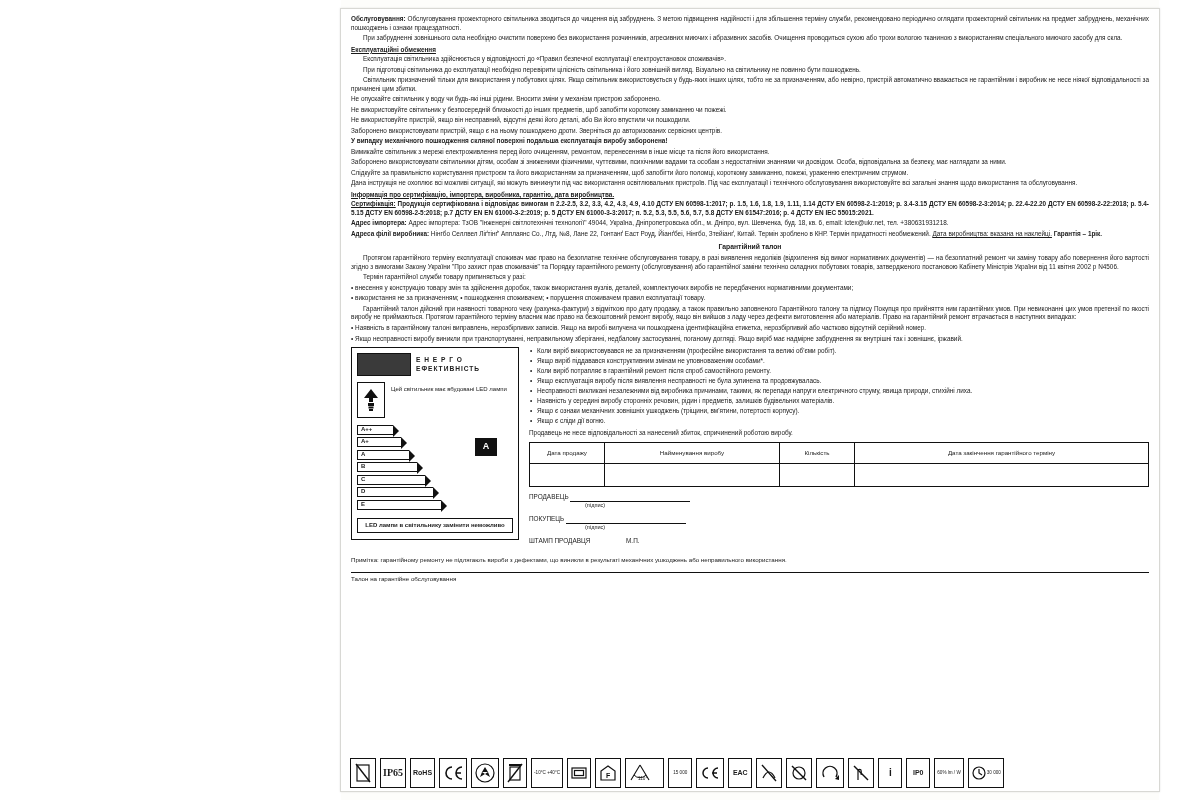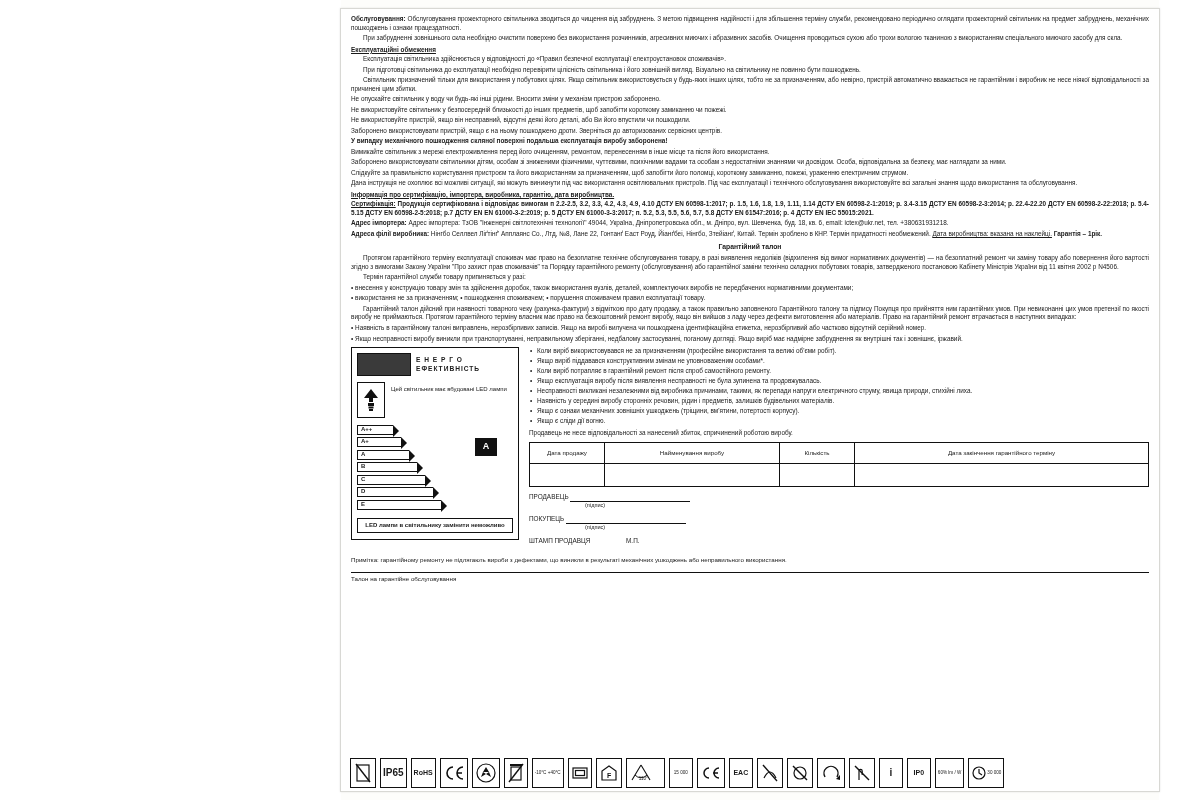--- a/index.html
+++ b/index.html
@@ -257,21 +257,21 @@
     align-items: center;
     justify-content: center;
     font-size: 6px;
     font-weight: bold;
     text-align: center;
     line-height: 1.05;
     padding: 0 2px;
     background: #fff;
     box-sizing: border-box;
   }
-  .ic.big { font-size: 10px; }
+  .ic.big { font-size: 10px; font-family: Liberation Serif, serif; }
   .ic svg { display: block; }
   .tiny { font-size: 4.6px; font-weight: normal; }
 </style>
 </head>
 <body>
 
 <div id="page">
 
   <div class="side-white-left"></div>
   <div class="side-white-right"></div>

